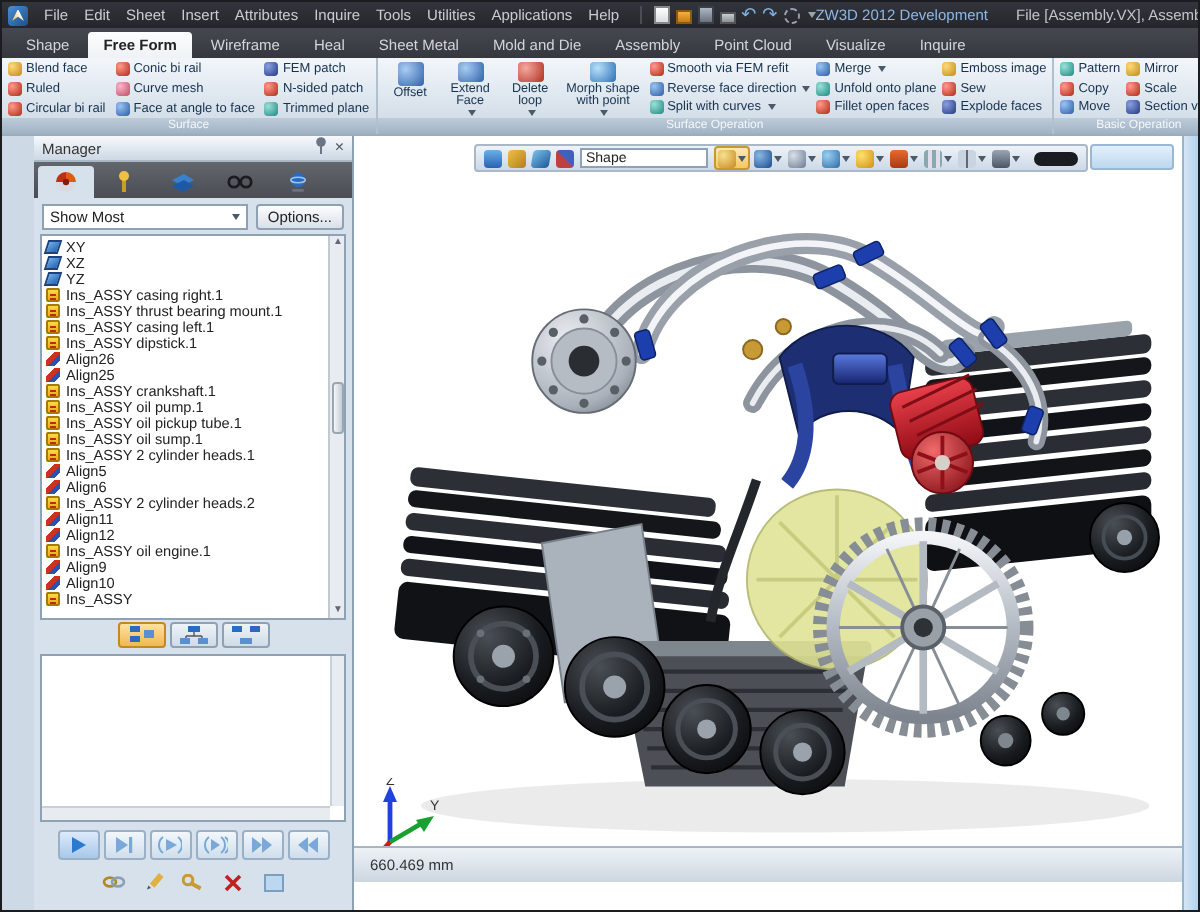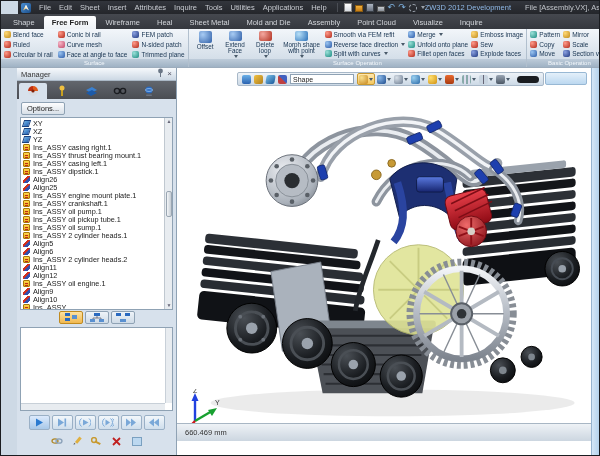--- a/index.html
+++ b/index.html
@@ -1,20 +1,20 @@
 <!DOCTYPE html>
 <html><head>
 <meta charset="utf-8">
 <style>
   html,body{margin:0;padding:0;background:#555;font-family:"Liberation Sans",sans-serif;}
   .window{position:relative;width:600px;height:456px;background:#cdd9e5;overflow:hidden;border:1px solid #1a1c20;box-sizing:border-box;}
   *{box-sizing:border-box;}
 
   
-  .titlebar{height:13px;background:linear-gradient(#32353c,#24262b);display:flex;align-items:center;padding:0 3px;gap:0;color:#c9ccd2;font-size:7.5px;white-space:nowrap;margin-left:17px;}
+  .titlebar{height:13px;background:linear-gradient(#32353c,#24262b);display:flex;align-items:center;padding:0 3px;gap:0;color:#c9ccd2;font-size:7.5px;white-space:nowrap;}
   .app-logo{width:10px;height:10px;background:linear-gradient(135deg,#4a8fd4,#1d4f8a);border-radius:2px;margin-right:4px;position:relative;flex:0 0 auto;}
   .app-logo:after{content:"";position:absolute;left:2px;top:2px;width:6px;height:6px;background:linear-gradient(45deg,#f0b030,#fff 70%);clip-path:polygon(0 100%,50% 0,100% 100%,50% 65%);}
   .menu-item{padding:0 4px;cursor:default;}
   .qat{display:flex;align-items:center;gap:3px;margin-left:6px;padding-left:6px;border-left:1px solid #4a4d54;}
   .qi{width:8px;height:9px;display:inline-block;position:relative;}
   .qi-new{background:linear-gradient(#fff,#d8dce2);border:1px solid #888;}
   .qi-open{background:linear-gradient(#f2b03c,#c77d14);border:1px solid #8a5a10;height:7px;margin-top:2px;}
   .qi-save{background:linear-gradient(#aeb6c2,#6a7280);border:1px solid #3a4048;}
   .qi-print{background:linear-gradient(#c8ccd2,#8a9098);border:1px solid #555;height:6px;margin-top:2px;}
   .qi-undo,.qi-redo{color:#7fb2e0;font-size:9px;line-height:9px;width:auto;}
@@ -337,20 +337,25 @@
         <span class="mtab">
           <svg width="12" height="12" viewBox="0 0 12 12">
               <circle cx="6" cy="5" r="3.6" fill="#2a6ac0"></circle>
               <ellipse cx="6" cy="5" rx="3.6" ry="1.4" fill="none" stroke="#9ac4f0" stroke-width="0.8"></ellipse>
               <rect x="3" y="9.5" width="6" height="1.4" rx="0.7" fill="#6a7280"></rect>
             </svg>
         </span>
       </div>
 
       <div class="mgr-filter">
+        <span class="fselect">
+          <span>Show Most</span>
+          <span class="spring"></span>
+          <span class="arrow-dn"></span>
+        </span>
         <span class="opt-btn">Options...</span>
       </div>
 
       <div class="tree">
         <div class="trow">
             <span class="ti ti-datum"></span>
             <span>XY</span>
           </div>
         <div class="trow">
             <span class="ti ti-datum"></span>
@@ -376,24 +381,20 @@
             <span class="ti ti-comp"></span>
             <span>Ins_ASSY dipstick.1</span>
           </div>
         <div class="trow">
             <span class="ti ti-align"></span>
             <span>Align26</span>
           </div>
         <div class="trow">
             <span class="ti ti-align"></span>
             <span>Align25</span>
-          </div>
-        <div class="trow">
-            <span class="ti ti-comp"></span>
-            <span>Ins_ASSY engine mount plate.1</span>
           </div>
         <div class="trow">
             <span class="ti ti-comp"></span>
             <span>Ins_ASSY crankshaft.1</span>
           </div>
         <div class="trow">
             <span class="ti ti-comp"></span>
             <span>Ins_ASSY oil pump.1</span>
           </div>
         <div class="trow">

